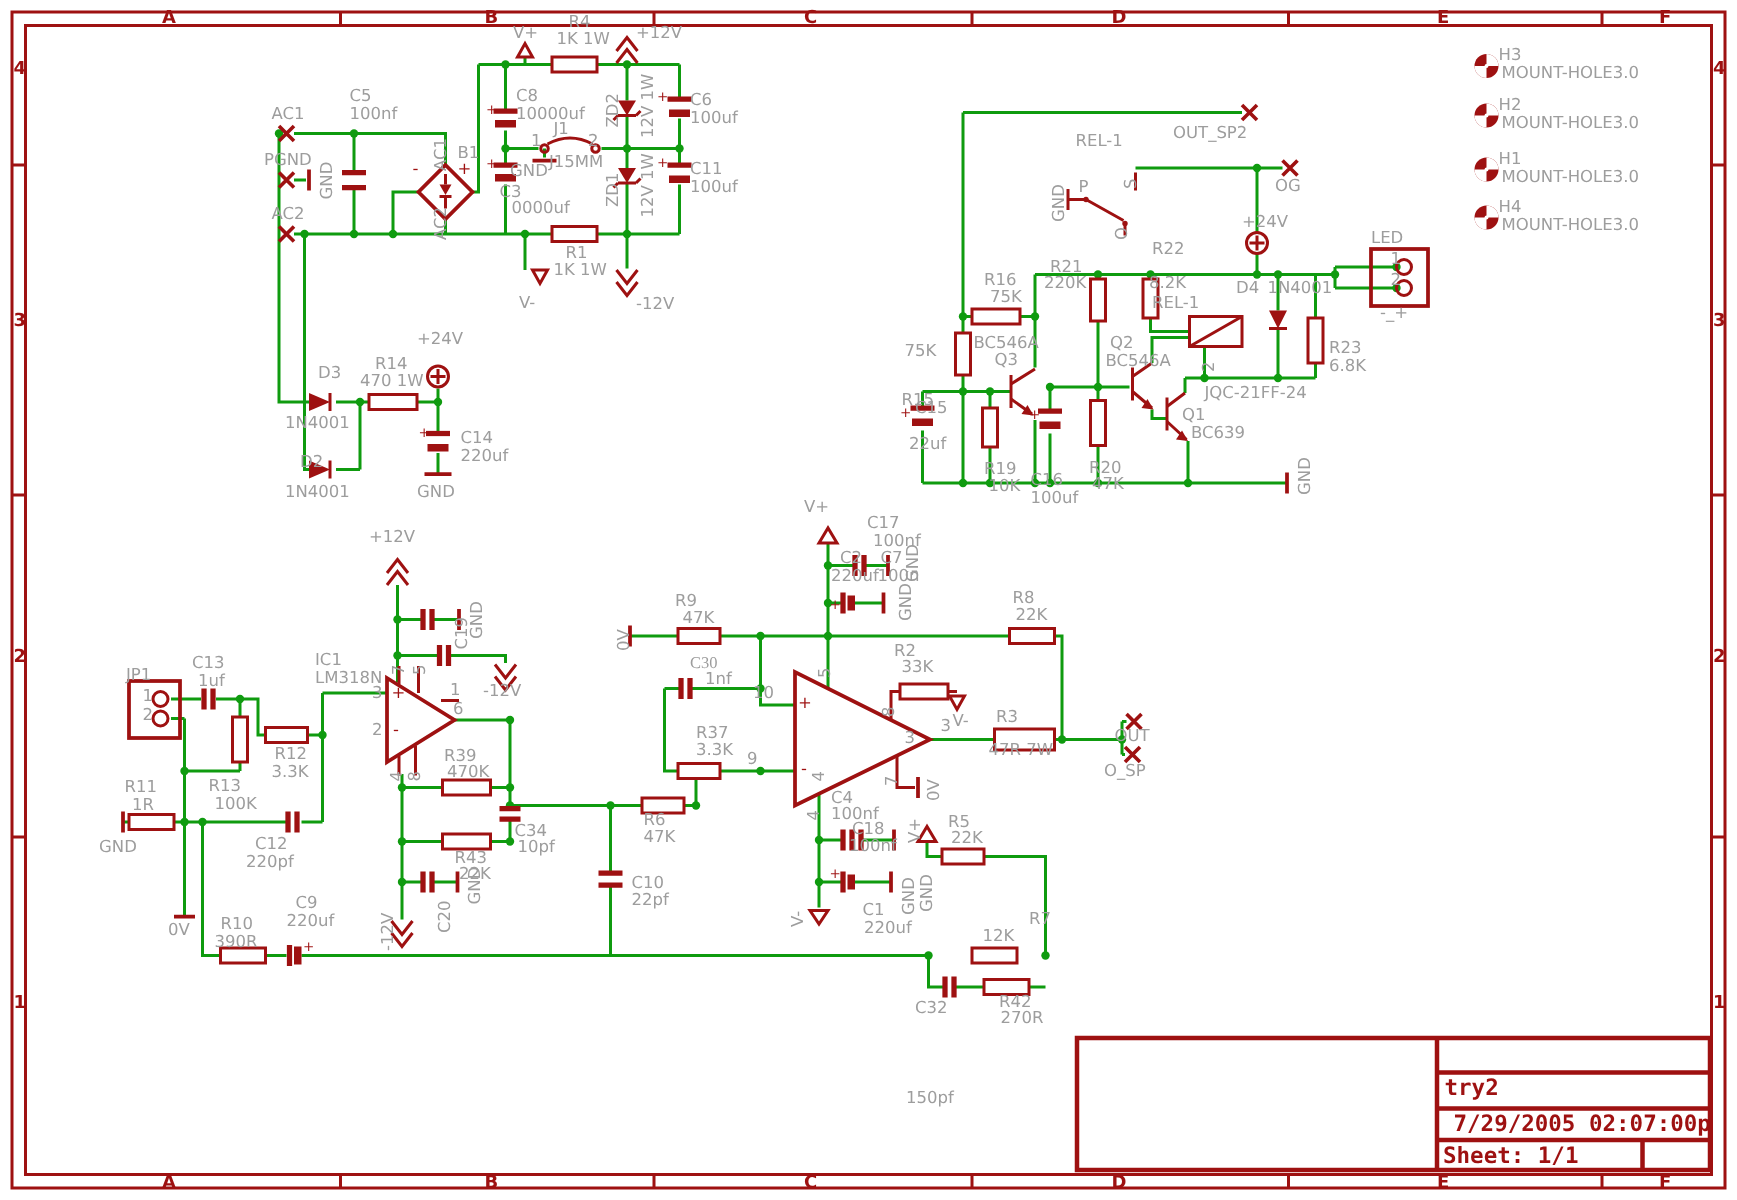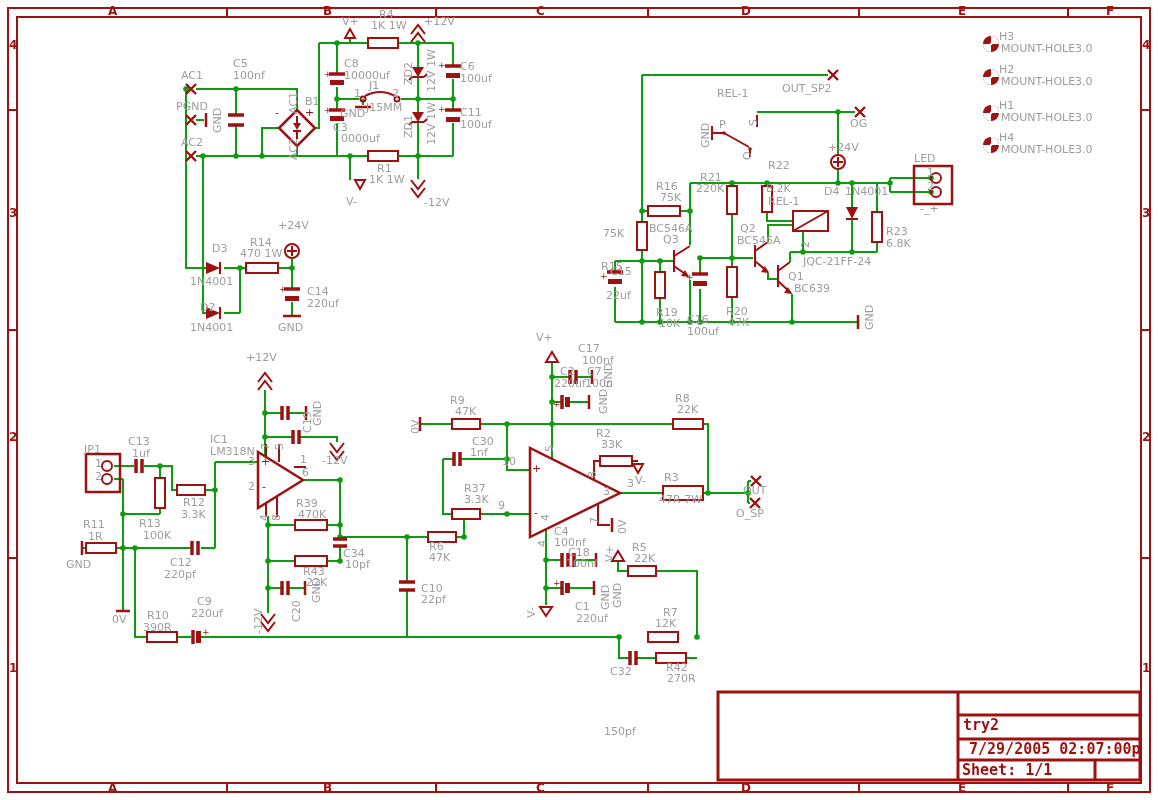--- a/index.html
+++ b/index.html
@@ -487,21 +487,21 @@
       <span class="lbl" style="left: 343px; top: 548px;">C34</span>
       <span class="lbl" style="left: 345px; top: 559px;">10pf</span>
       <span class="lbl" style="left: 303px; top: 566px;">R43</span>
       <span class="lbl" style="left: 306px; top: 577px;">22K</span>
       <span class="lbl rot" style="left: 311px; top: 603px;">GND</span>
       <span class="lbl rot" style="left: 291px; top: 622px;">C20</span>
       <span class="lbl rot" style="left: 253px; top: 634px;">-12V</span>
       <span class="lbl rot" style="left: 410px; top: 434px;">0V</span>
       <span class="lbl" style="left: 450px; top: 395px;">R9</span>
       <span class="lbl" style="left: 455px; top: 406px;">47K</span>
-      <span class="lbl" style="left: 472px; top: 436px;">C30</span>
+      <span class="lbl" style="left: 460px; top: 436px; font-family: Liberation Serif, serif;">C30</span>
       <span class="lbl" style="left: 470px; top: 447px;">1nf</span>
       <span class="lbl" style="left: 464px; top: 483px;">R37</span>
       <span class="lbl" style="left: 464px; top: 494px;">3.3K</span>
       <span class="lbl" style="left: 429px; top: 541px;">R6</span>
       <span class="lbl" style="left: 429px; top: 552px;">47K</span>
       <span class="lbl" style="left: 421px; top: 583px;">C10</span>
       <span class="lbl" style="left: 421px; top: 594px;">22pf</span>
       <span class="lbl" style="left: 502px; top: 456px;">10</span>
       <span class="lbl" style="left: 498px; top: 500px;">9</span>
       <span class="lbl rot" style="left: 544px; top: 452px;">5</span>
@@ -539,21 +539,21 @@
       <span class="lbl" style="left: 566px; top: 558px;">100nf</span>
       <span class="lbl rot" style="left: 604px; top: 562px;">V+</span>
       <span class="lbl" style="left: 632px; top: 542px;">R5</span>
       <span class="lbl" style="left: 634px; top: 553px;">22K</span>
       <span class="lbl rot" style="left: 600px; top: 610px;">GND</span>
       <span class="lbl rot" style="left: 612px; top: 608px;">GND</span>
       <span class="lbl" style="left: 575px; top: 601px;">C1</span>
       <span class="lbl" style="left: 576px; top: 613px;">220uf</span>
       <span class="lbl" style="left: 553px; top: 577px; color: rgb(158, 17, 17); font-size: 9px;">+</span>
       <span class="lbl rot" style="left: 526px; top: 618px;">V-</span>
-      <span class="lbl" style="left: 663px; top: 607px;">R7</span>
+      <span class="lbl" style="left: 686px; top: 607px;">R7</span>
       <span class="lbl" style="left: 655px; top: 618px;">12K</span>
       <span class="lbl" style="left: 610px; top: 666px;">C32</span>
       <span class="lbl" style="left: 604px; top: 678px; margin-top: 48px;">150pf</span>
       <span class="lbl" style="left: 666px; top: 662px;">R42</span>
       <span class="lbl" style="left: 667px; top: 673px;">270R</span>
       <span class="flbl" style="left: 108px; top: 4px;">A</span>
       <span class="flbl" style="left: 108px; top: 781px;">A</span>
       <span class="flbl" style="left: 323px; top: 4px;">B</span>
       <span class="flbl" style="left: 323px; top: 781px;">B</span>
       <span class="flbl" style="left: 536px; top: 4px;">C</span>

